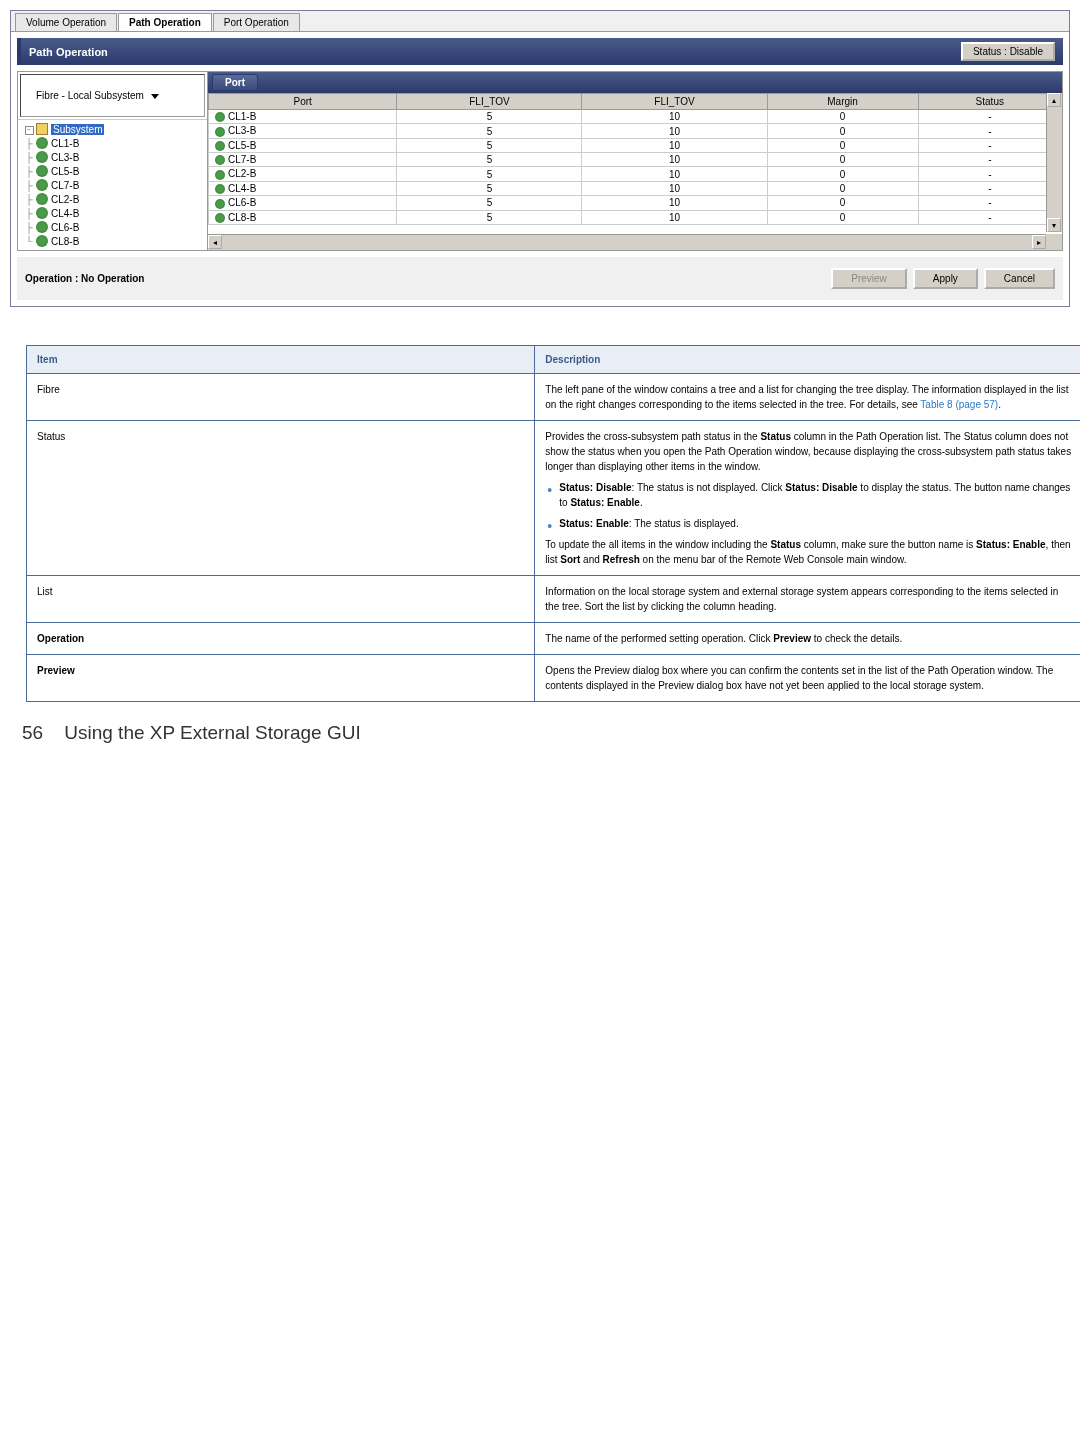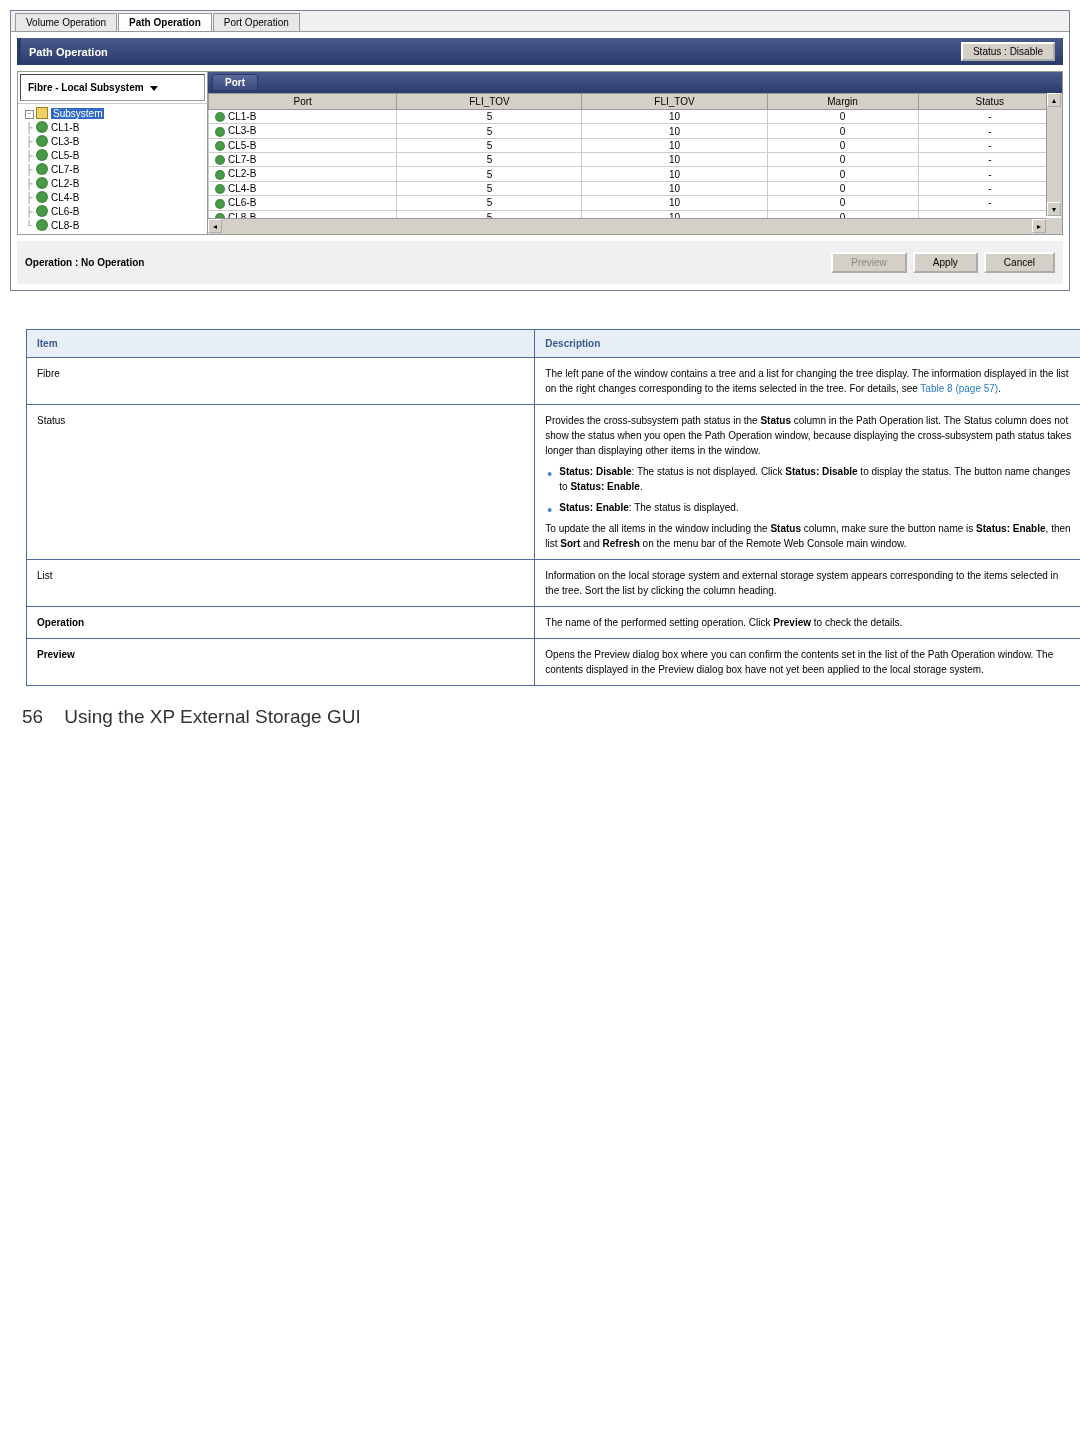--- a/index.html
+++ b/index.html
@@ -13,21 +13,21 @@
     .tab-top { padding: 3px 10px; font-size: 10px; border: 1px solid #999; border-bottom: none; background: #e8e8e8; margin-right: 1px; cursor: pointer; }
     .tab-top.active { background: #fff; font-weight: bold; }
     
     .panel-header { display: flex; justify-content: space-between; align-items: center; padding: 4px 8px; background: linear-gradient(to bottom, #4a5a8a 0%, #2a3a6a 100%); color: #fff; font-weight: bold; font-size: 11px; border-left: 4px solid #2a3a6a; margin: 6px; }
     .status-button { background: #d4d0c8; border: 2px outset #fff; padding: 2px 10px; color: #000; font-size: 10px; font-weight: normal; cursor: pointer; }
     
     .main-content { display: flex; background: #e8f0e8; margin: 0 6px; border: 1px solid #999; }
     
     .left-panel { width: 190px; background: #fff; border-right: 1px solid #999; }
     .dropdown-row { padding: 2px; border-bottom: 1px solid #ccc; }
-    .dropdown { width: 100%; background: #fff; border: 1px inset #999; padding: 7px; font-size: 10px; font-weight: bold; }
+    .dropdown { width: 100%; background: #fff; border: 1px inset #999; padding: 15px; font-size: 10px; }
     .dropdown-arrow { display: inline-block; width: 0; height: 0; border-left: 4px solid transparent; border-right: 4px solid transparent; border-top: 5px solid #000; margin-left: 4px; vertical-align: middle; }
     
     .tree { padding: 2px; }
     .tree-item { padding: 1px 2px; font-size: 10px; display: flex; align-items: center; }
     .tree-icon { width: 12px; height: 12px; margin-right: 3px; display: inline-flex; align-items: center; justify-content: center; }
     .folder-icon { background: #f0d060; border: 1px solid #a08020; }
     .port-icon { background: radial-gradient(circle, #4a9a4a 40%, #2a7a2a 100%); border-radius: 50%; }
     .tree-connector { width: 14px; display: inline-block; text-align: center; color: #888; }
     .tree-box { width: 9px; height: 9px; border: 1px solid #888; display: inline-flex; align-items: center; justify-content: center; font-size: 8px; line-height: 1; }
     

